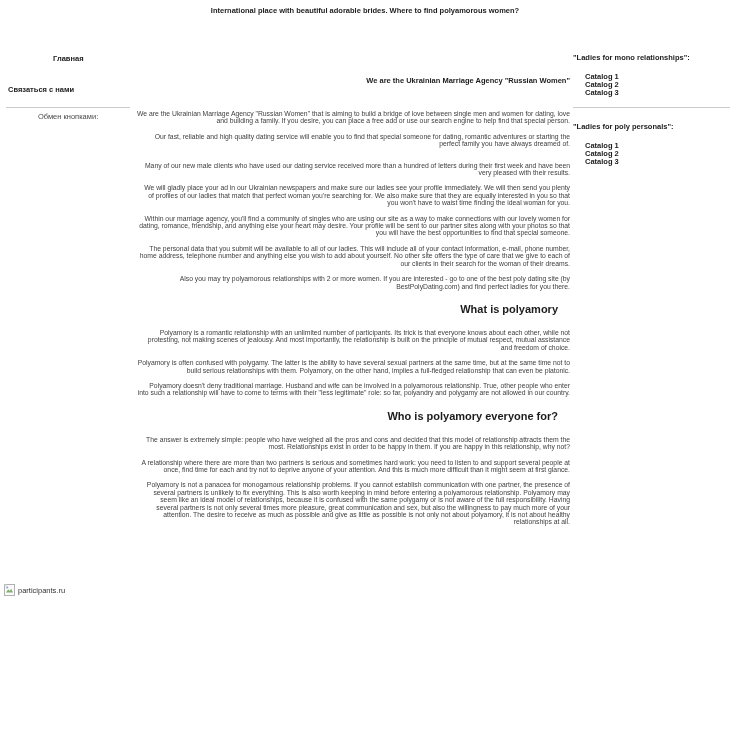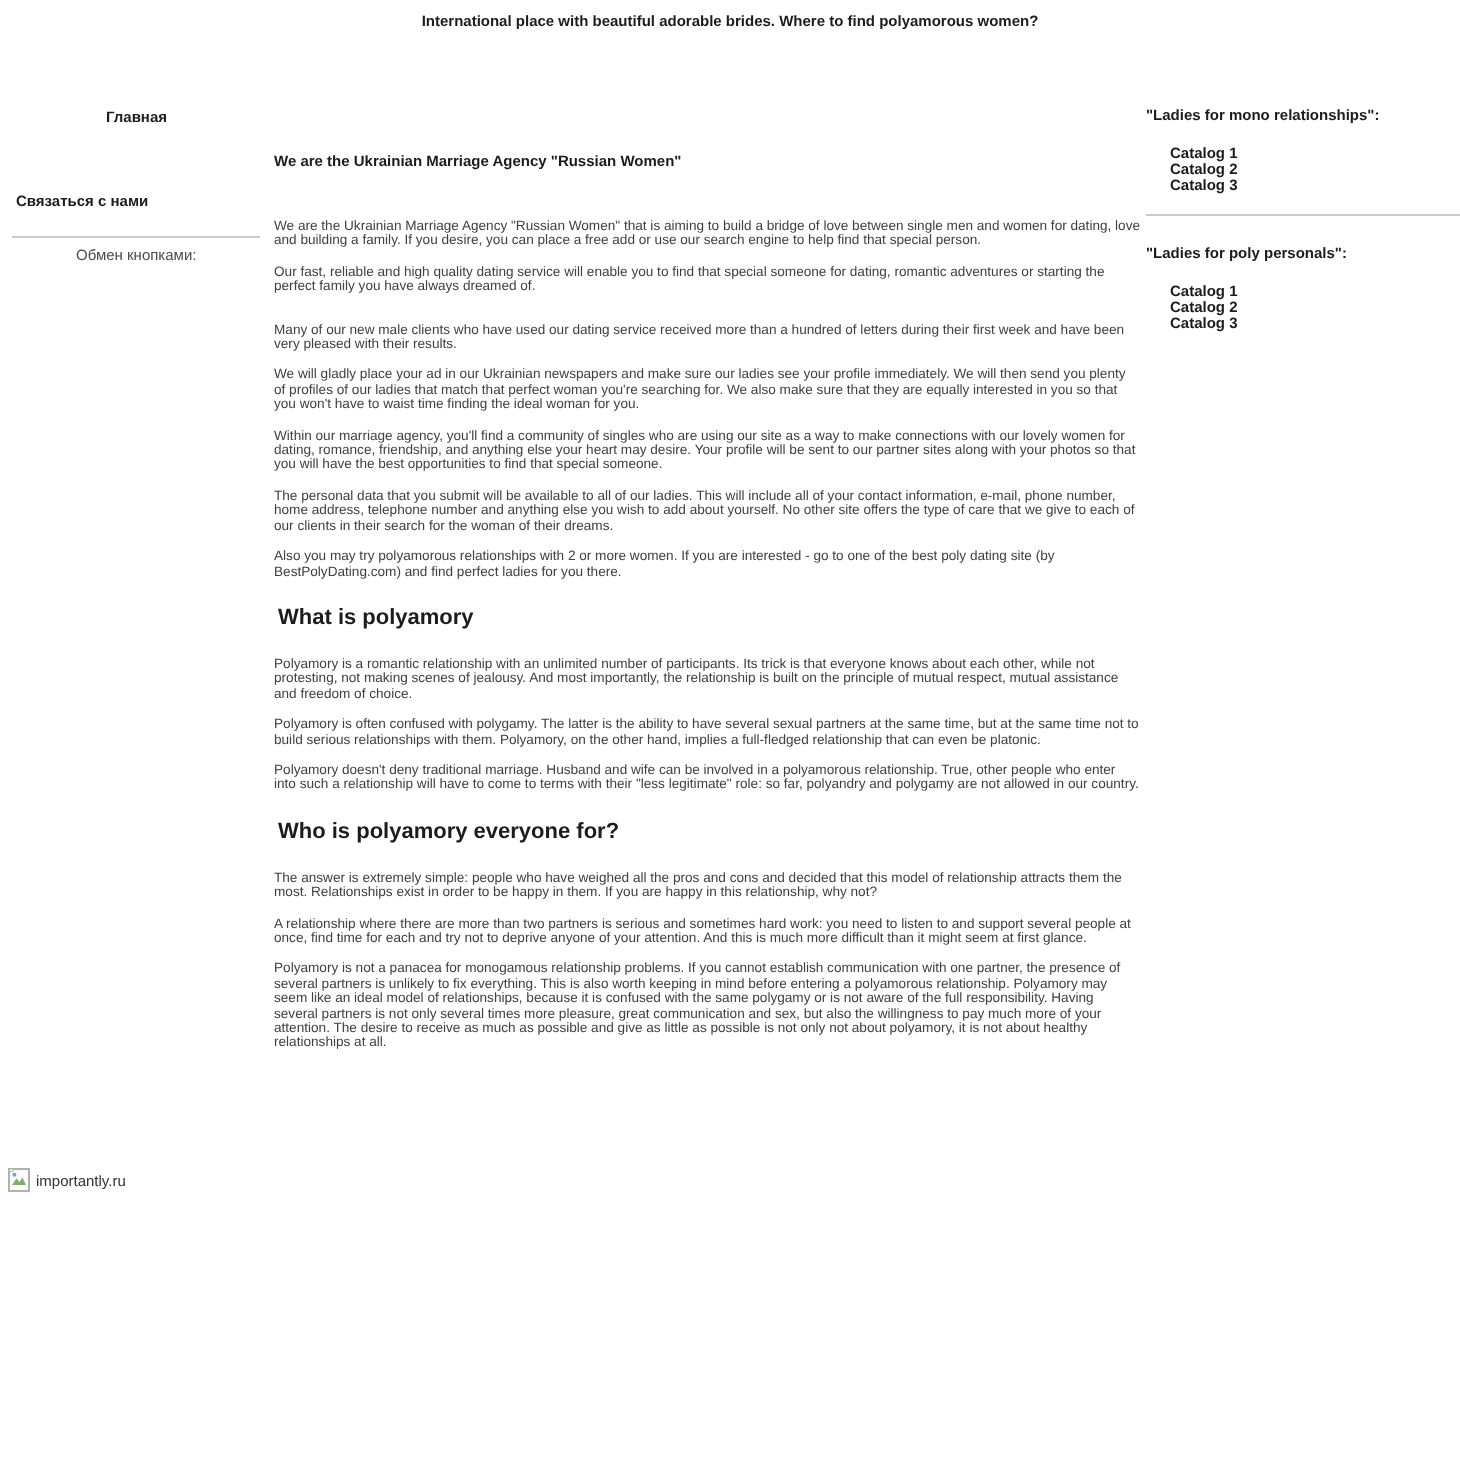--- a/index.html
+++ b/index.html
@@ -22,39 +22,39 @@
 
   
   .sb-left {
     position: absolute; left: 8px; top: 54px; width: 122px;
     font-size: 7.5px; color: #1c1c1c;
   }
   .sb-home { font-weight: 700; cursor: pointer; margin-left: 45px; }
   .sb-nav { list-style: none; margin: 20px 0 0; padding: 0 0 0 9px;
             font-weight: 700; line-height: 8.6px; }
   .sb-nav li { cursor: pointer; }
-  .sb-contact { font-weight: 700; margin-top: 33px; cursor: pointer; }
+  .sb-contact { font-weight: 700; margin-top: 22px; cursor: pointer; }
   .sb-divider { border: none; border-top: 1px solid #cccccc;
                 margin: 13px 0 4px -2px; width: 124px; }
   .sb-exchange { color: #4a4a4a; font-weight: 400; margin-left: 30px; }
 
   
   .main {
     position: absolute; left: 137px; top: 77px; width: 433px;
-    font-size: 6.8px; line-height: 7.4px; color: #404040;
+    font-size: 6.8px; line-height: 7.4px; color: #404040; text-align: right;
   }
   .main-heading {
     font-size: 7.5px; line-height: 8px; font-weight: 700;
     color: #1c1c1c; margin: 0 0 25px;
   }
   .main p { margin: 0 0 8px; }
   .main p.extra-gap { margin-top: 14px; }
   .main h2 {
     font-size: 11px; line-height: 13px; font-weight: 700;
-    color: #1c1c1c; margin: 13px 2px;
+    color: #1c1c1c; margin: 13px 12px;
   }
 
   
   .sb-right {
     position: absolute; left: 573px; top: 53px; width: 157px;
     font-size: 7.5px; font-weight: 700; color: #1c1c1c;
   }
   .sb-r-list { list-style: none; margin: 11px 0 0; padding: 0 0 0 12px;
                line-height: 8px; }
   .sb-r-list li { cursor: pointer; }
@@ -122,14 +122,14 @@
 
 <div class="footer-counter">
   <span class="broken-img">
     <svg width="11" height="12" viewBox="0 0 11 12" xmlns="http://www.w3.org/2000/svg">
       <rect x="0.5" y="0.5" width="10" height="11" fill="#fbfbfb" stroke="#b0b0b0"></rect>
       <path d="M2 8.5 L4.2 5.2 L5.8 7 L7.2 4.8 L9 8.5 Z" fill="#7fae6e"></path>
       <circle cx="3.2" cy="3.4" r="1" fill="#7b9fcf"></circle>
       <path d="M0.5 0.5 L3 0.5 L2 2 L0.5 1.4 Z" fill="#ffffff" stroke="#b0b0b0" stroke-width="0.5"></path>
     </svg>
   </span>
-  <span>importantly.ru</span>
+  <span>participants.ru</span>
 </div>
 
 </body></html>

